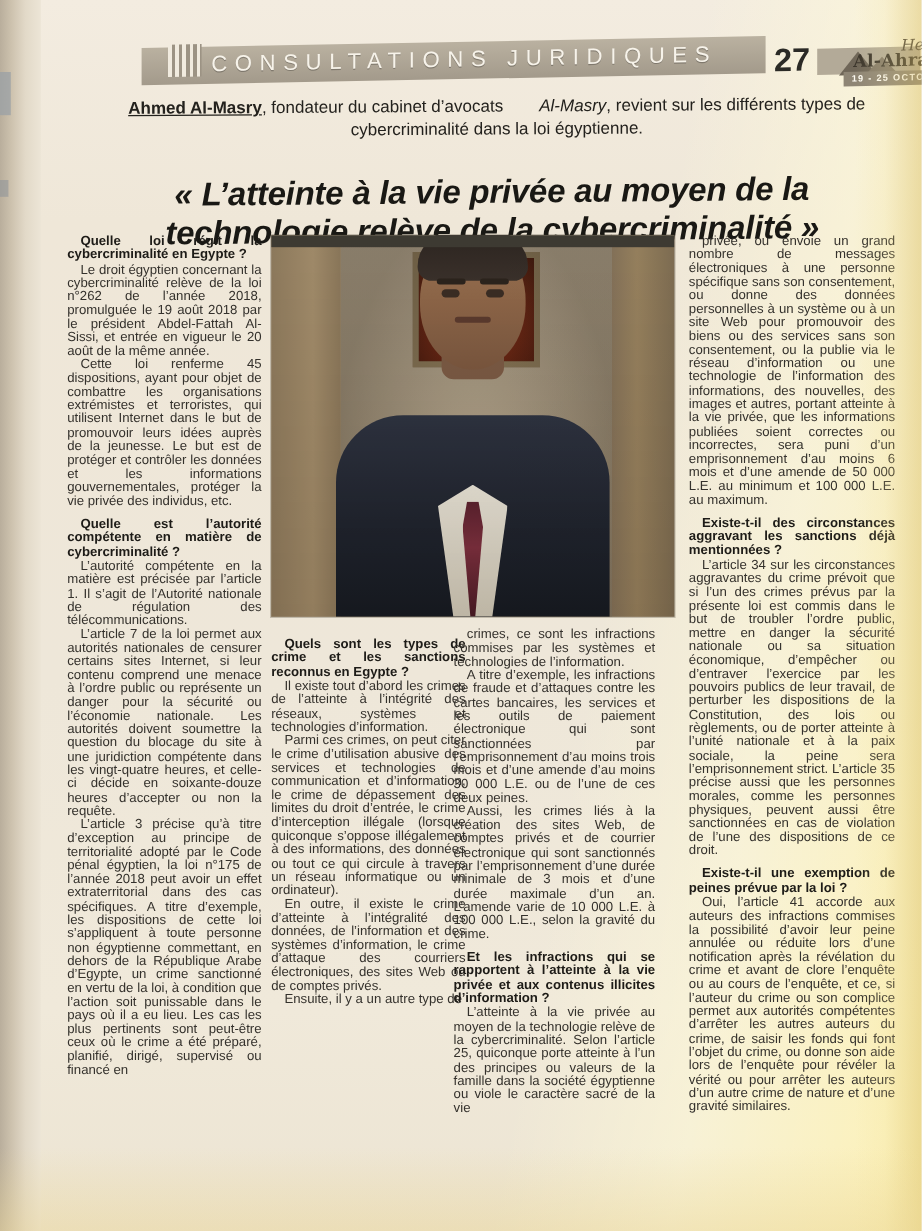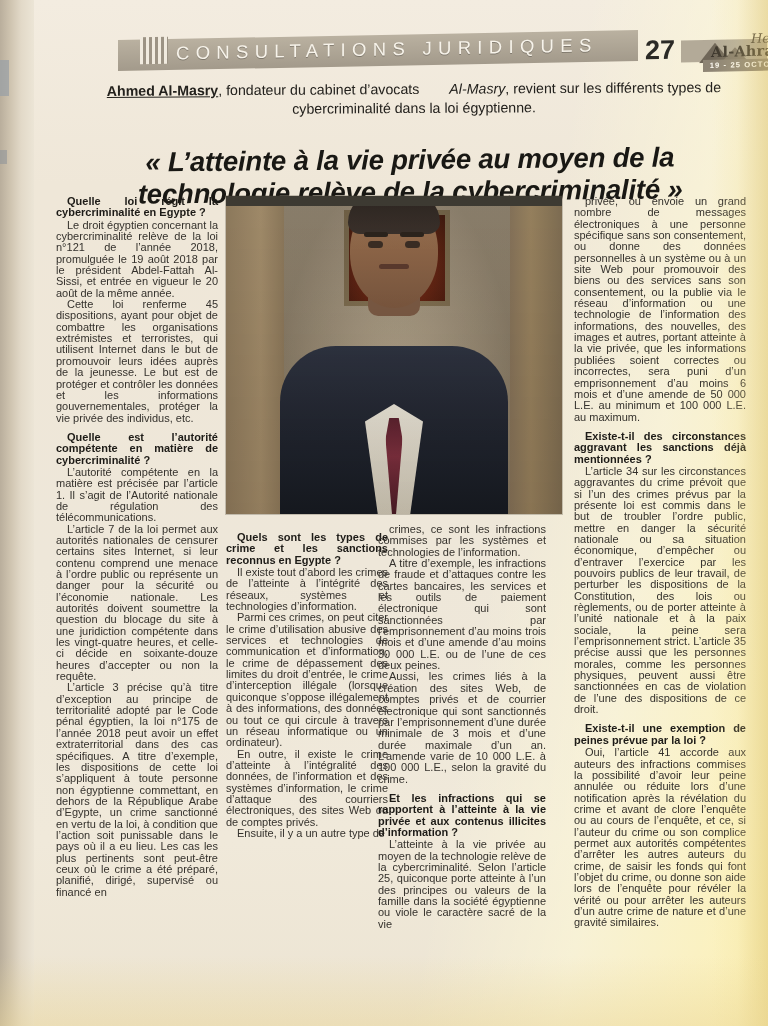--- a/index.html
+++ b/index.html
@@ -270,21 +270,21 @@
       <div class="ph-eye-l"></div>
       <div class="ph-eye-r"></div>
       <div class="ph-mouth"></div>
     </div>
     <div class="ph-top-dark"></div>
     <div class="ph-tone"></div>
   </div>
 
   <div class="col" id="c1">
       <p class="q first">Quelle loi régit la cybercriminalité en Egypte ?</p>
-      <p class="">Le droit égyptien concernant la cybercriminalité relève de la loi n°121 de l’année 2018, promulguée le 19 août 2018 par le président Abdel-Fattah Al-Sissi, et entrée en vigueur le 20 août de la même année.</p>
+      <p class="">Le droit égyptien concernant la cybercriminalité relève de la loi n°262 de l’année 2018, promulguée le 19 août 2018 par le président Abdel-Fattah Al-Sissi, et entrée en vigueur le 20 août de la même année.</p>
       <p class="">Cette loi renferme 45 dispositions, ayant pour objet de combattre les organisations extrémistes et terroristes, qui utilisent Internet dans le but de promouvoir leurs idées auprès de la jeunesse. Le but est de protéger et contrôler les données et les informations gouvernementales, protéger la vie privée des individus, etc.</p>
       <p class="q">Quelle est l’autorité compétente en matière de cybercriminalité ?</p>
       <p class="">L’autorité compétente en la matière est précisée par l’article 1. Il s’agit de l’Autorité nationale de régulation des télécommunications.</p>
       <p class="">L’article 7 de la loi permet aux autorités nationales de censurer certains sites Internet, si leur contenu comprend une menace à l’ordre public ou représente un danger pour la sécurité ou l’économie nationale. Les autorités doivent soumettre la question du blocage du site à une juridiction compétente dans les vingt-quatre heures, et celle-ci décide en soixante-douze heures d’accepter ou non la requête.</p>
       <p class="">L’article 3 précise qu’à titre d’exception au principe de territorialité adopté par le Code pénal égyptien, la loi n°175 de l’année 2018 peut avoir un effet extraterritorial dans des cas spécifiques. A titre d’exemple, les dispositions de cette loi s’appliquent à toute personne non égyptienne commettant, en dehors de la République Arabe d’Egypte, un crime sanctionné en vertu de la loi, à condition que l’action soit punissable dans le pays où il a eu lieu. Les cas les plus pertinents sont peut-être ceux où le crime a été préparé, planifié, dirigé, supervisé ou financé en</p>
     </div>
   <div class="col" id="c2">
       <p class="q">Quels sont les types de crime et les sanctions reconnus en Egypte ?</p>
       <p class="">Il existe tout d’abord les crimes de l’atteinte à l’intégrité des réseaux, systèmes et technologies d’information.</p>
       <p class="">Parmi ces crimes, on peut citer le crime d’utilisation abusive des services et technologies de communication et d’information, le crime de dépassement des limites du droit d’entrée, le crime d’interception illégale (lorsque quiconque s’oppose illégalement à des informations, des données ou tout ce qui circule à travers un réseau informatique ou un ordinateur).</p>

